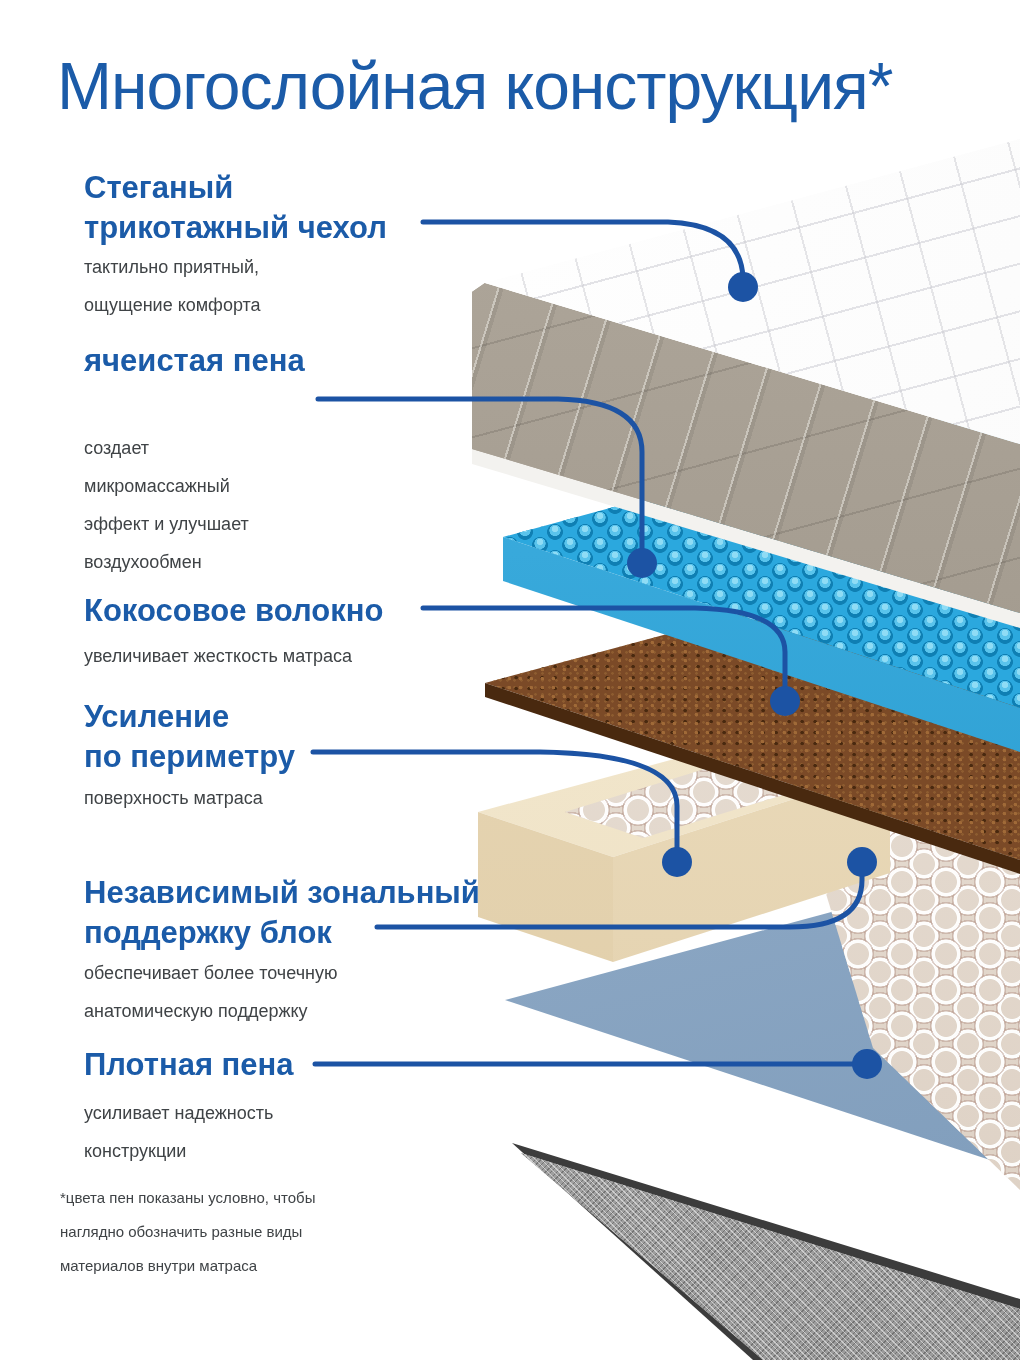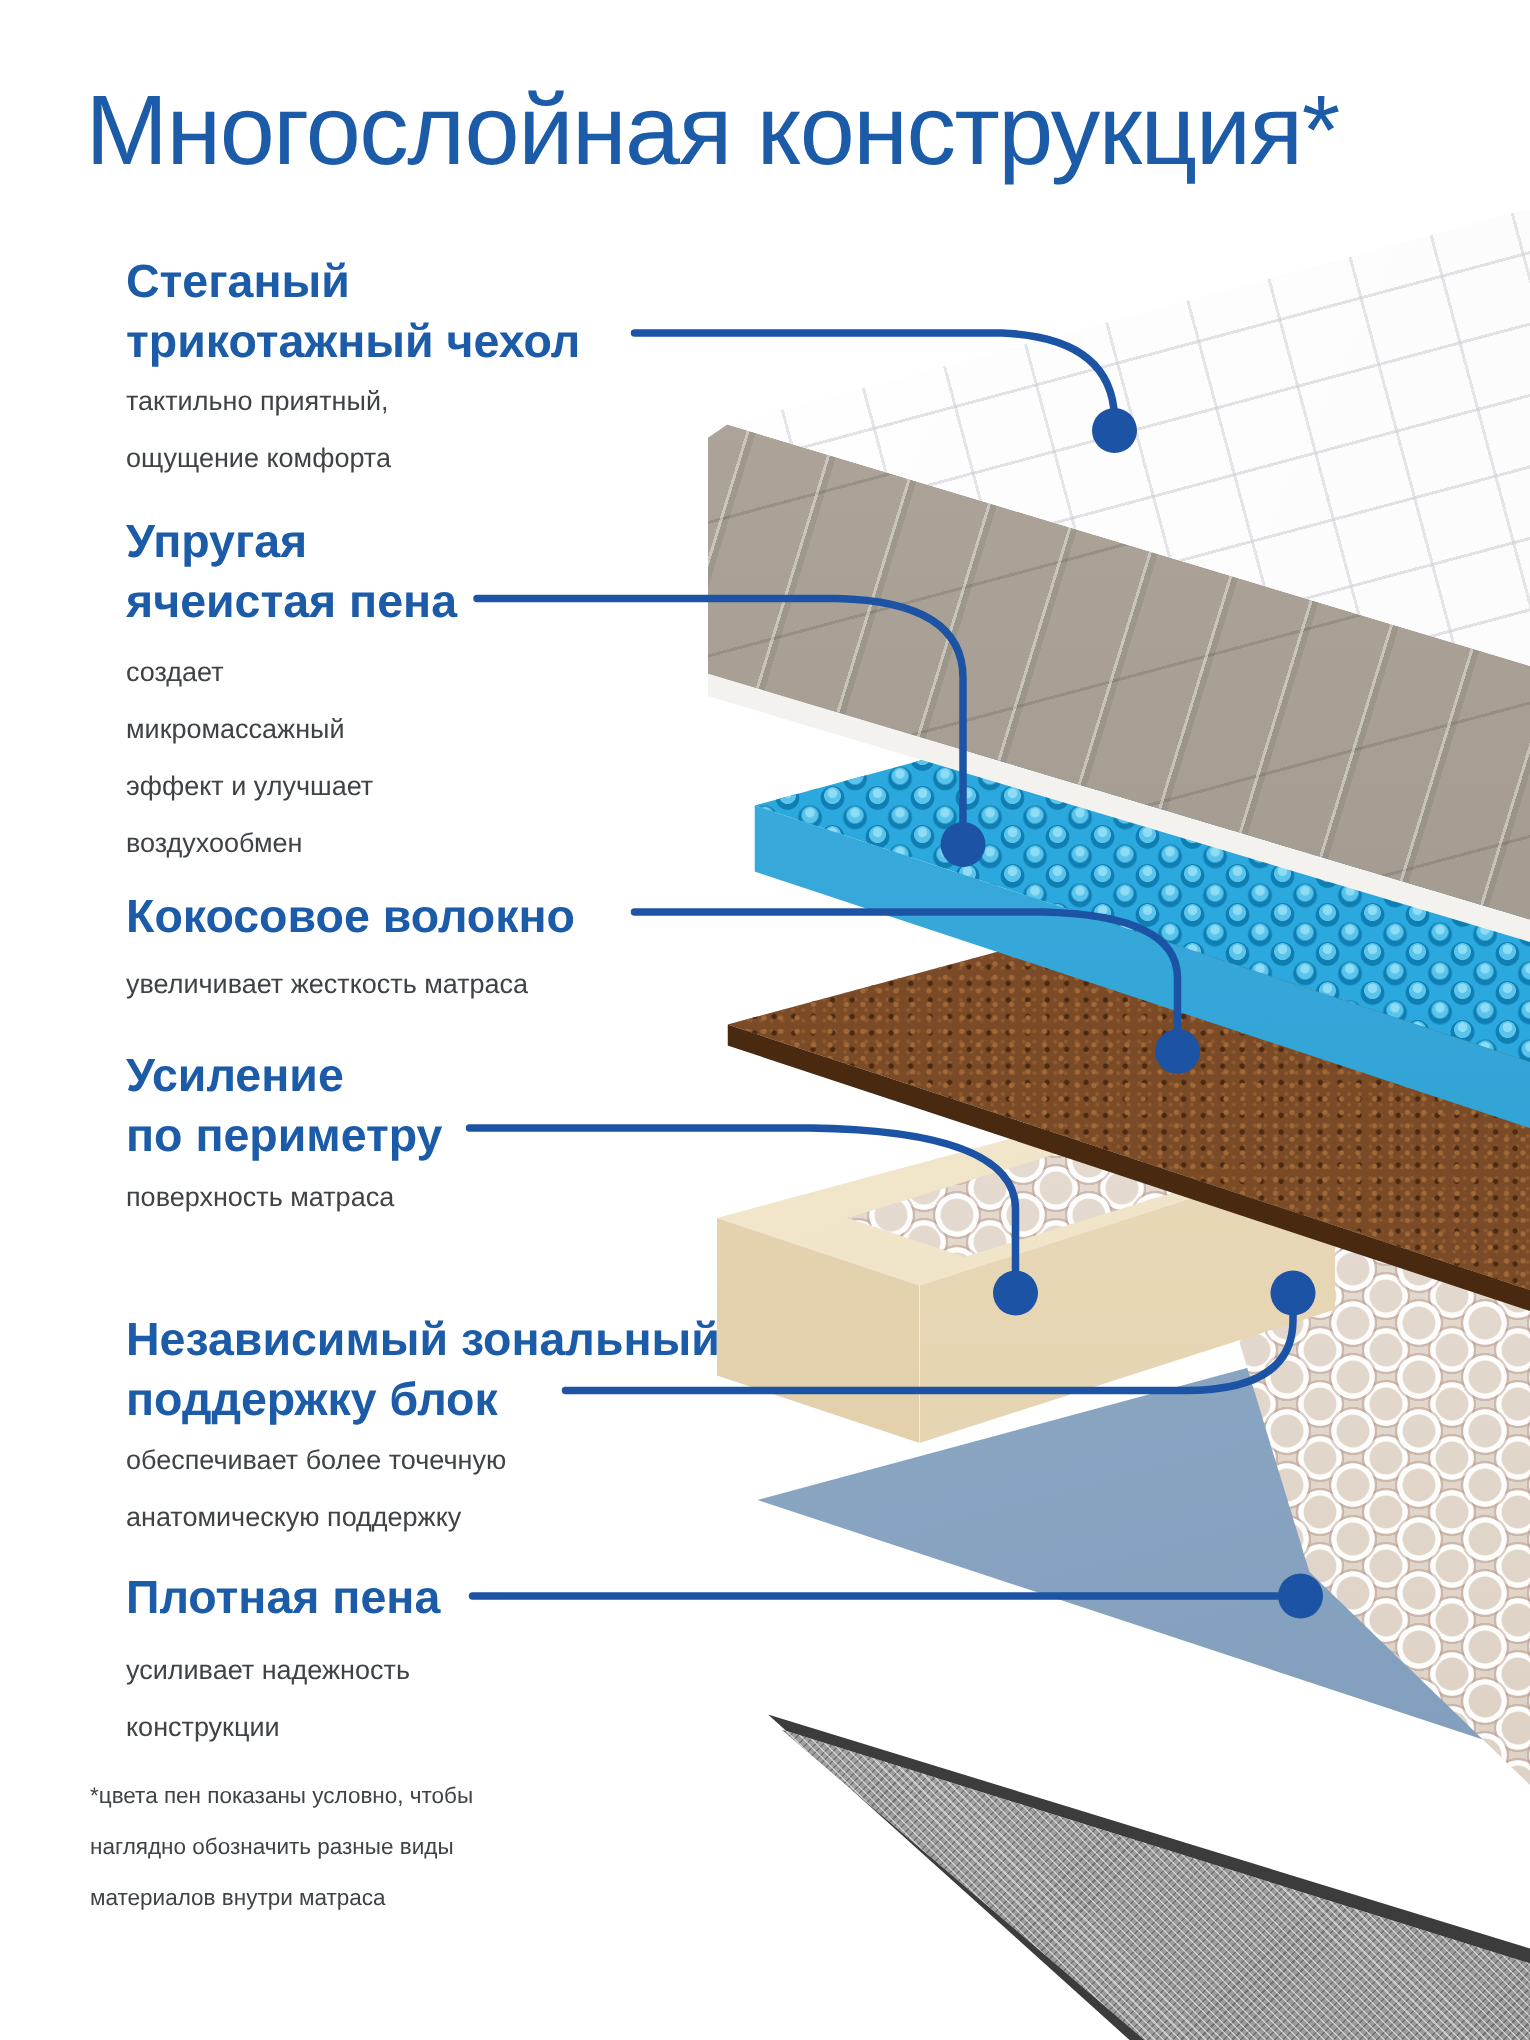--- a/index.html
+++ b/index.html
@@ -167,21 +167,20 @@
     <div>трикотажный чехол</div>
   </div>
 </div>
 <div class="abs section sec-desc" style="top:248px">
   <div>тактильно приятный,</div>
   <div>ощущение комфорта</div>
 </div>
 
 <div class="abs section" style="top:341px">
   <div class="sec-head">
-    <div>Упругая</div>
     <div>ячеистая пена</div>
   </div>
 </div>
 <div class="abs section sec-desc" style="top:429px">
   <div>создает</div>
   <div>микромассажный</div>
   <div>эффект и улучшает</div>
   <div>воздухообмен</div>
 </div>
 

